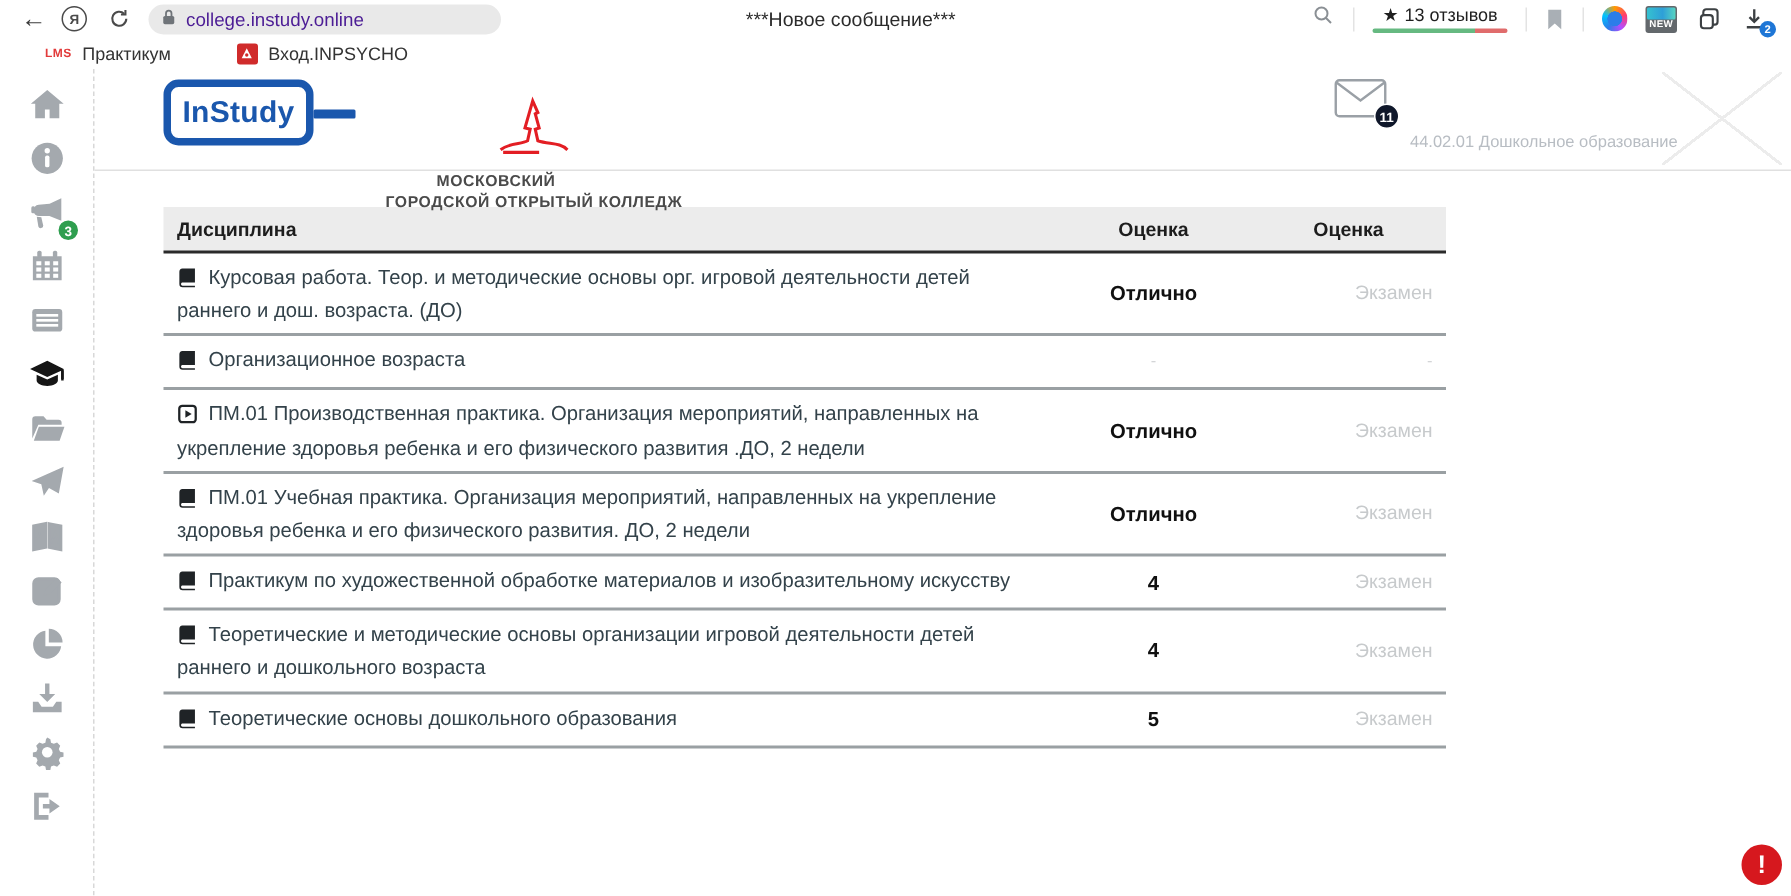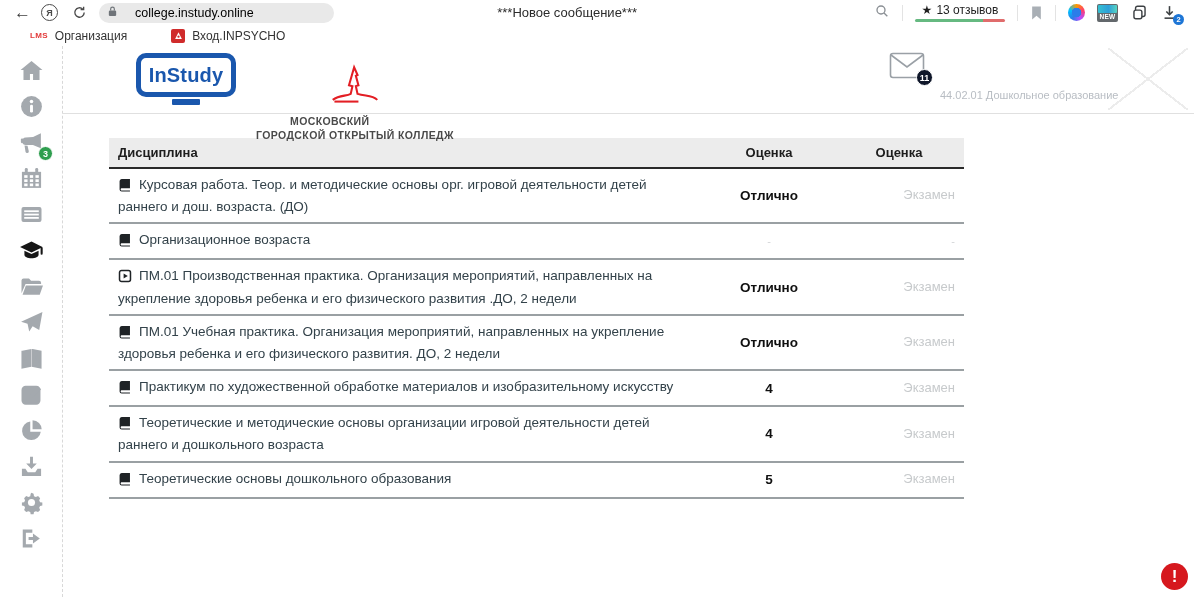--- a/index.html
+++ b/index.html
@@ -8,22 +8,22 @@
     width:1194px; height:597px; overflow:hidden; background:#fff;
     font-family:"Liberation Sans", sans-serif; position:relative;
   }
   
   .chrome { height:25px; display:flex; align-items:center; padding:0 10px; position:relative; background:#fff; }
   .btn-back { font-size:17px; color:#3c3c3c; margin:0 10px 0 4px; line-height:1; cursor:pointer; }
   .ya { width:17px; height:17px; border:1.5px solid #4a4a4a; border-radius:50%; display:flex; align-items:center; justify-content:center;
         font-size:9px; font-weight:bold; color:#4a4a4a; margin-right:14px; cursor:pointer; }
   .refresh { margin-right:12px; cursor:pointer; display:flex; }
   .refresh svg { width:15px; height:15px; }
-  .addr { display:flex; align-items:center; gap:17px; background:#e9e9e9; border-radius:10px; height:20px;
-          padding:0 14px 0 8px; color:#000000; font-size:12.5px; min-width:235px; cursor:pointer; }
+  .addr { display:flex; align-items:center; gap:6px; background:#e9e9e9; border-radius:10px; height:20px;
+          padding:0 14px 0 8px; color:#4c1d95; font-size:12.5px; min-width:235px; cursor:pointer; }
   .addr svg { width:11px; height:13px; }
   .tab-title { position:absolute; left:47.5%; transform:translateX(-50%); font-size:13px; color:#2b2b2b; white-space:nowrap; }
   .chrome-right { margin-left:auto; display:flex; align-items:center; gap:12px; }
   .vdiv { width:1px; height:16px; background:#e3e3e3; }
   .mag svg { width:16px; height:16px; }
   .reviews { display:flex; flex-direction:column; align-items:center; gap:2px; cursor:pointer; }
   .reviews-top { display:flex; align-items:center; gap:4px; font-size:12px; color:#1f1f1f; }
   .star { font-size:12px; color:#1f1f1f; }
   .rev-bar { width:90px; height:3px; border-radius:2px;
              background:linear-gradient(to right,#66b981 0 76%,#e06c6c 76% 100%); }
@@ -58,21 +58,21 @@
                color:#a4a9ae; cursor:pointer; }
   .side-item svg { width:25px; height:25px; fill:currentColor; }
   .side-item.active { color:#161616; }
   .side-badge { position:absolute; right:-7px; bottom:-4px; width:15px; height:15px; border-radius:50%;
                 background:#2f9e4f; color:#fff; font-size:9px; font-weight:bold;
                 display:flex; align-items:center; justify-content:center; border:1px solid #fff; }
   .main { flex:1; position:relative; }
   
   .main-header { position:relative; height:68px; border-bottom:1px solid #e0e0e0; }
   .logo-group { position:absolute; left:46px; top:7px; display:flex; align-items:flex-start; gap:20px; cursor:pointer; }
-  .monitor-wrap { display:flex; flex-direction:column; align-items:center;margin-left:27px; }
+  .monitor-wrap { display:flex; flex-direction:row; align-items:center; }
   .monitor { width:100px; height:44px; border:5px solid #1a57ad; border-radius:10px;
              display:flex; align-items:center; justify-content:center;
              font-size:20px; font-weight:bold; color:#1a57ad; letter-spacing:.2px; }
   .stand { width:28px; height:6px; background:#1a57ad; margin-top:2px; border-radius:1px; }
   .college { display:flex; align-items:center; gap:10px; margin-top:4px;flex-direction:column; }
   .college svg { width:58px; height:48px; }
   .college-name { font-size:10.5px; font-weight:bold; color:#4a4a4a; line-height:1.3; letter-spacing:.4px; }
   .college-name .l1 { display:block; margin-left:34px; }
   .mail { position:absolute; left:826px; top:6px; width:36px; height:27px; cursor:pointer; }
   .mail svg { width:36px; height:27px; }
@@ -170,21 +170,21 @@
           <path d="M5 20h14"></path>
         </svg>
       <span class="dl-badge">2</span>
     </span>
   </div>
 </div>
 
 <div class="bookmarks">
   <div class="bm-item">
     <span class="fav-lms">LMS</span>
-    <span>Организация</span>
+    <span>Практикум</span>
   </div>
   <div class="bm-item">
     <span class="fav-red">
       <svg viewBox="0 0 24 24">
           <path d="M12 3 3 21h18z"></path>
           <circle cx="12" cy="15" r="3" fill="#d02b2b"></circle>
         </svg>
     </span>
     <span>Вход.INPSYCHO</span>
   </div>

